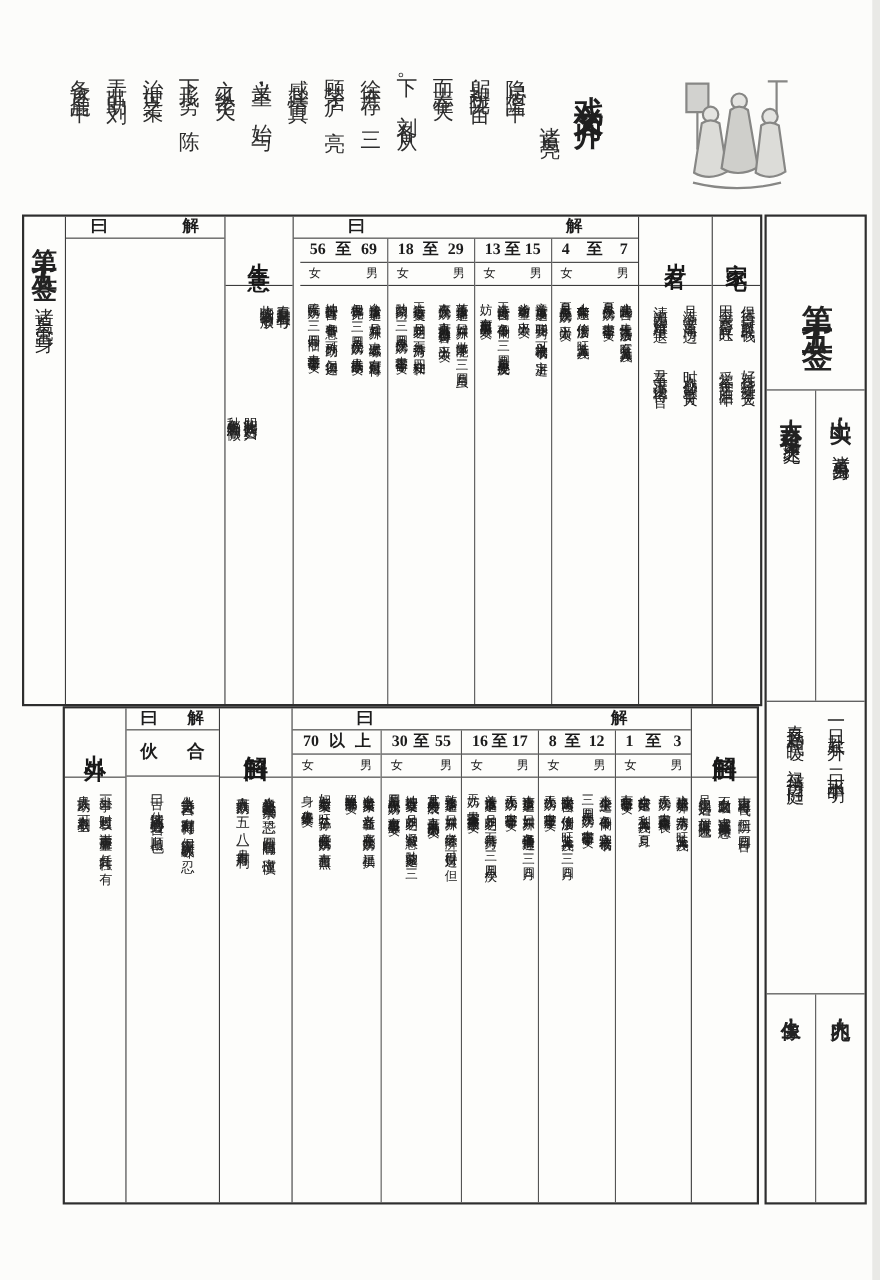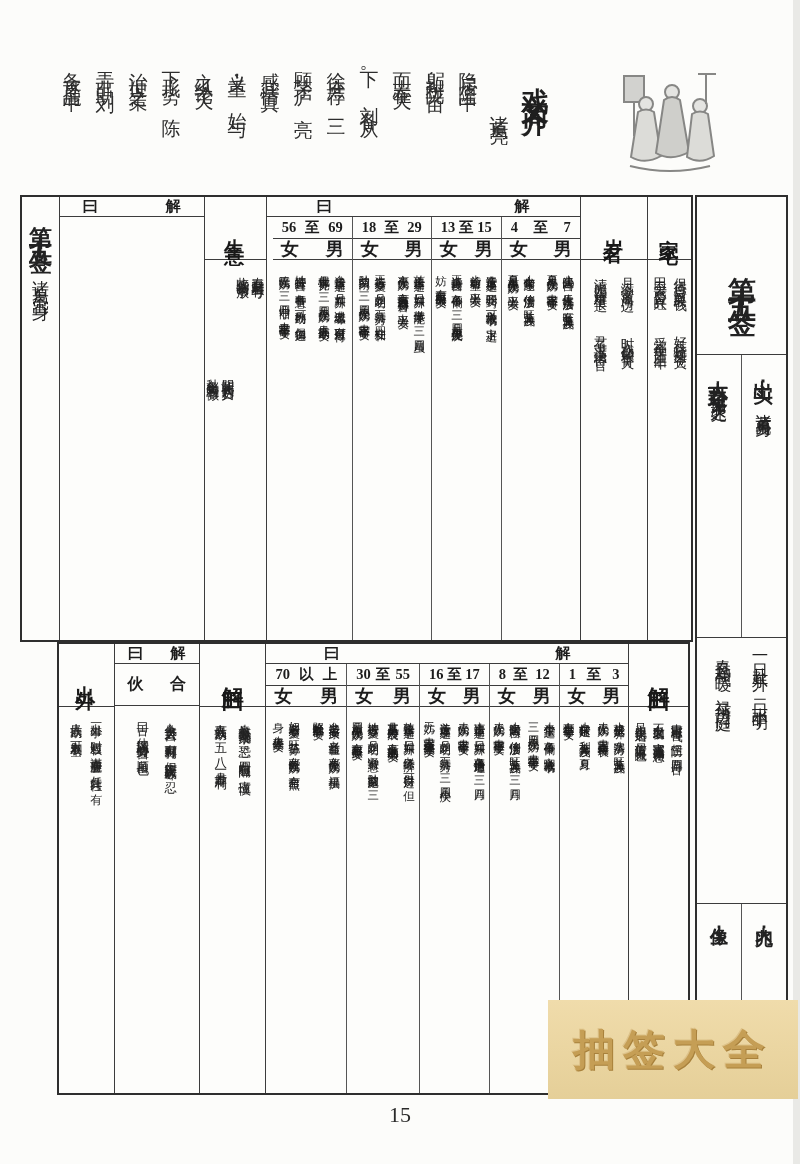--- a/index.html
+++ b/index.html
@@ -29,21 +29,21 @@
 .col:last-child { border-left:none; }
 .hd { height:63px; border-bottom:1.5px solid #3c3c3c; display:flex; align-items:center; justify-content:center; }
 .vh { writing-mode:vertical-rl; font-size:20px; font-weight:700; letter-spacing:5px; color:#181818; }
 .bd { flex:1; display:flex; justify-content:center; padding-top:7px; overflow:hidden; }
 .grp { display:flex; flex-direction:column; }
 .ghd { height:20px; line-height:18px; border-bottom:1.5px solid #3c3c3c; font-size:15px; font-weight:700; padding:0 16%; }
 .acols { flex:1; display:flex; flex-direction:row-reverse; }
 .acol { border-left:1px solid #555; display:flex; flex-direction:column; height:100%; }
 .acol:last-child { border-left:none; }
 .ahd  { height:22px; line-height:21px; border-bottom:1.5px solid #3c3c3c; font-size:14.5px; font-weight:700; padding:0 9px; }
-.ghd2 { height:21px; line-height:20px; border-bottom:1.5px solid #3c3c3c; font-size:18px; font-weight:700; padding:0 8px; }
+.ghd2 { height:21px; line-height:20px; border-bottom:1.5px solid #3c3c3c; font-size:11px; font-weight:400; padding:0 8px; }
 .abd { flex:1; display:flex; flex-direction:row-reverse; padding-top:6px; overflow:hidden; }
 .half { flex:1; display:flex; justify-content:center; }
 .s { font-size:11.5px; line-height:16px; letter-spacing:1px; color:#1b1b1b; }
 .phd { height:42px; line-height:40px; border-bottom:1.5px solid #3c3c3c; font-size:16px; font-weight:700; padding:0 13px; }
 
 
 .sidebar { position:absolute; left:695px; top:195px; width:93px; height:900px; border:2px solid #2e2e2e; display:flex; flex-direction:column; background:#fdfdfb; }
 .sb1 { height:158px; border-bottom:1.5px solid #3c3c3c; display:flex; align-items:center; justify-content:center; }
 .sb1 .vt { font-size:28px; font-weight:700; letter-spacing:11px; }
 .sb2 { height:283px; border-bottom:1.5px solid #3c3c3c; display:flex; flex-direction:row-reverse; }
@@ -342,17 +342,13 @@
       <div class="hd">
           <div class="vh">出外</div>
         </div>
       <div class="bd">
           <div class="vt" style="font-size:12px;line-height:20px;letter-spacing:1px">出外一事　时运当权　谋事应有胆量　任其向往　有
 贵人扶助　可卜名利双全</div>
         </div>
     </div>
   </div>
 
-  <div class="banner">
-    <span>抽签大全</span>
-  </div>
-  <div class="pageno">15</div>
 </div>
 
 </body></html>

